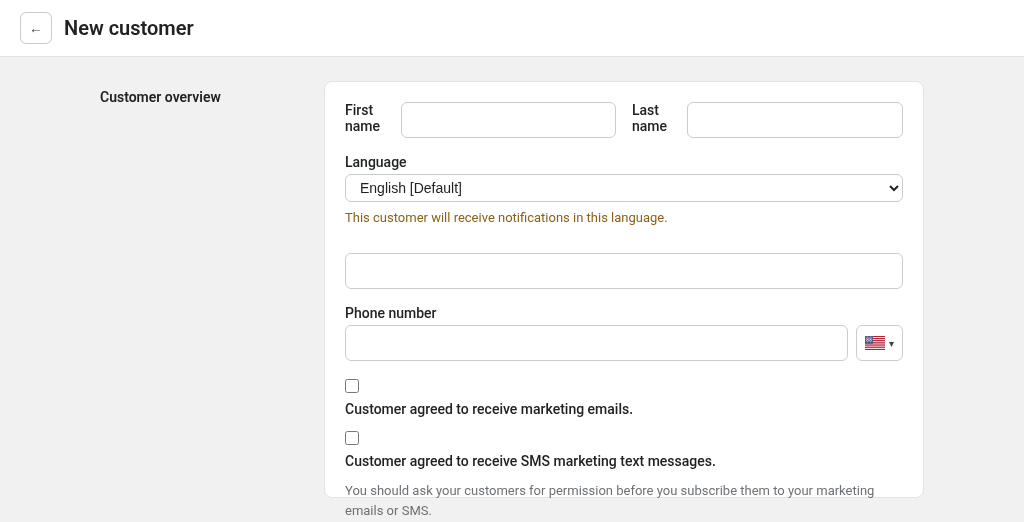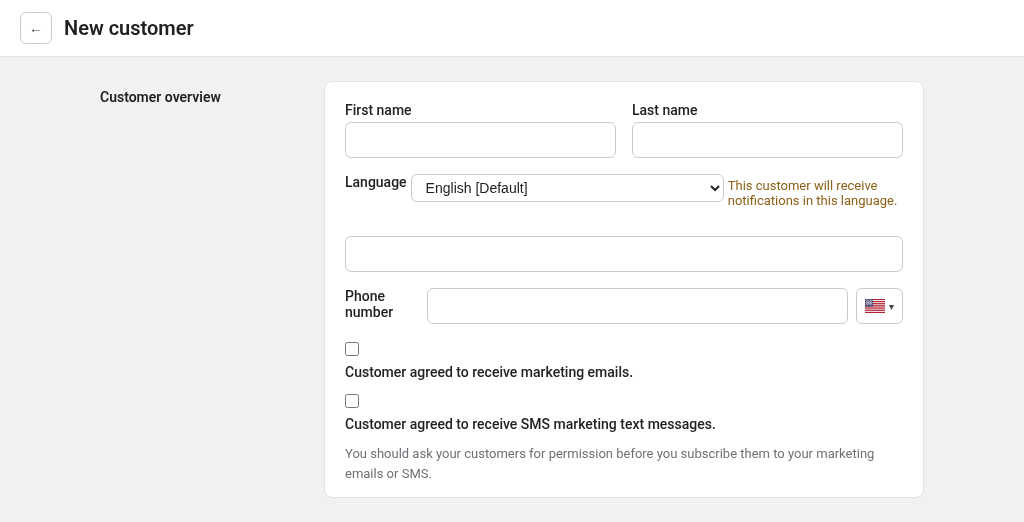--- a/index.html
+++ b/index.html
@@ -84,28 +84,28 @@
 
     
     .form-row {
       display: flex;
       gap: 16px;
       margin-bottom: 16px;
     }
 
     .form-field {
       display: flex;
-      flex-direction: column;
+      flex-direction: row;
       gap: 4px;
       flex: 1;
     }
 
     .form-field-full {
       display: flex;
-      flex-direction: row;
+      flex-direction: column;
       gap: 4px;
       width: 100%;
       margin-bottom: 16px;
     }
 
     label {
       font-size: 14px;
       font-weight: 500;
       color: #202223;
     }

